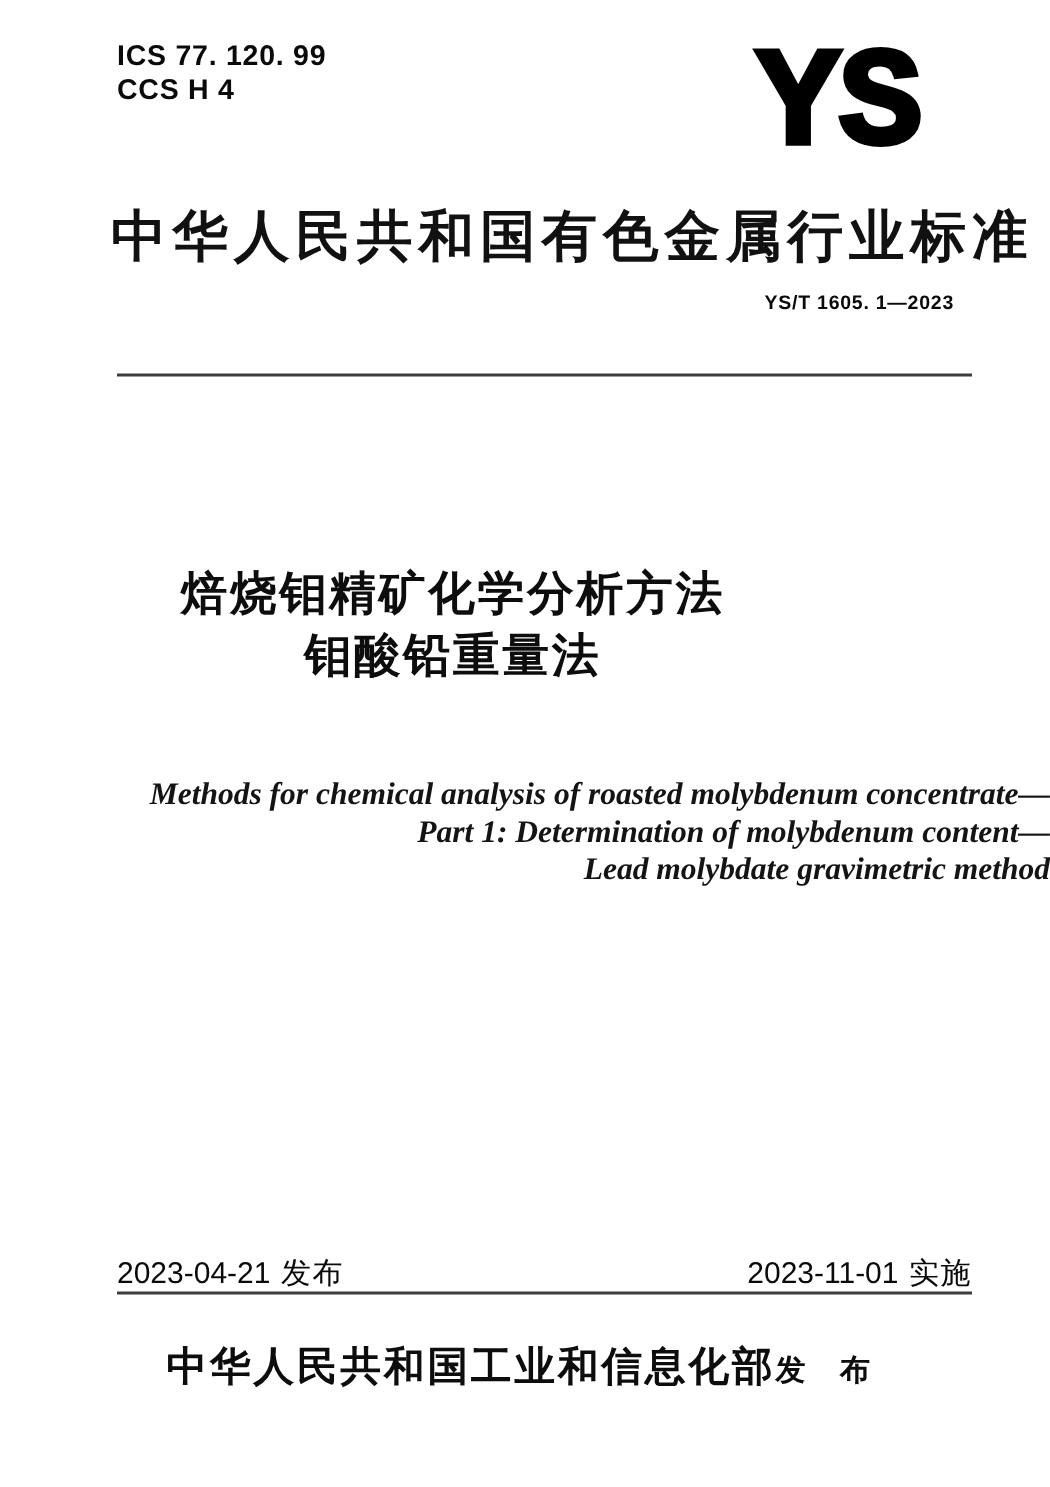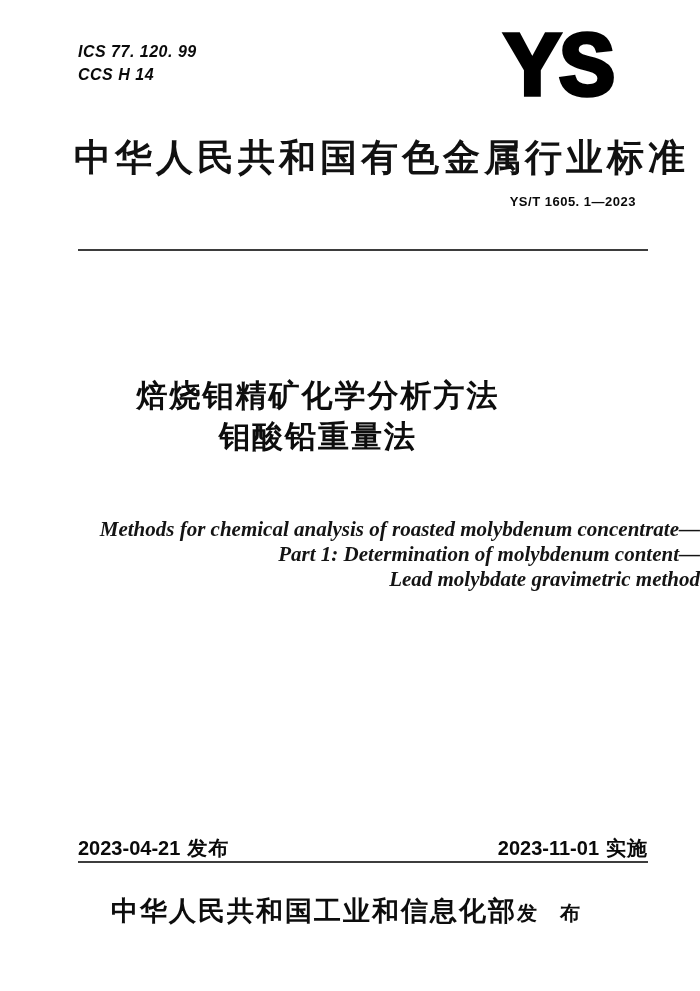--- a/index.html
+++ b/index.html
@@ -7,24 +7,23 @@
     position:relative;
     width:700px; height:991px;
     background:#ffffff;
     color:#0a0a0a;
     font-family:"Liberation Sans", sans-serif;
     overflow:hidden;
   }
 
   
   .ics-block {
-    position:absolute; left:78px; top:40px;
-    font-weight:bold; font-size:16px; line-height:23px;
+    position:absolute; left:78px; top:26px;
+    font-weight:bold; font-size:19px; line-height:23px;
     letter-spacing:0.5px;
-    font-style:italic;
   }
 
   
   .ys-logo {
     position:absolute; top:24px; right:86px;
     font-family:Liberation Mono, monospace;
     font-weight:bold; font-size:93px; line-height:1;
     letter-spacing:-1px;
     -webkit-text-stroke:3.5px #000;
     color:#000;
@@ -43,41 +42,41 @@
     position:absolute; top:194px; right:64px;
     font-weight:bold; font-size:13px; letter-spacing:0.5px;
   }
 
   .rule { position:absolute; left:78px; width:570px; border-top:2px solid #3d3d3d; height:0; }
   .rule-top { top:249px; }
   .rule-bottom { top:861px; border-top-width:2px; }
 
   
   .cn-title {
-    position:absolute; top:375px; left:16px; width:604px;
+    position:absolute; top:375px; left:0; width:604px;
     text-align:center;
     font-weight:bold; font-size:31px; line-height:41px;
     letter-spacing:2px; color:#0d0d0d;
   }
 
   
   .en-title {
     position:absolute; top:517px; left:0; width:700px;
     text-align:right;
     font-family:"Liberation Serif", serif;
     font-weight:bold; font-size:21px; line-height:25px;
     color:#141414;
     font-style:italic;
   }
 
   
   .dates-row {
     position:absolute; top:835px; left:78px; width:570px;
     display:flex; justify-content:space-between;
-    font-weight:bold; font-size:20px; white-space:nowrap;
+    font-weight:normal; font-size:20px; white-space:nowrap;
   }
   .date-label { margin-left:7px; letter-spacing:1px; }
 
   
   .publisher-row {
     position:absolute; top:893px; left:0; width:700px;
     text-align:center; white-space:nowrap;
     font-family:"Liberation Serif", serif;
     font-weight:bold; font-size:27px; letter-spacing:2px;
     color:#0d0d0d;
@@ -86,21 +85,21 @@
     font-size:20px; letter-spacing:9px; 
   }
 </style>
 </head>
 <body>
 
 <div class="page">
 
   <div class="ics-block">
     <div>ICS 77. 120. 99</div>
-    <div>CCS H 14</div>
+    <div>CCS H 4</div>
   </div>
 
   <div class="ys-logo">YS</div>
 
   <div class="category-title">中华人民共和国有色金属行业标准</div>
 
   <div class="std-number">YS/T 1605. 1—2023</div>
 
   <div class="rule rule-top"></div>
 

